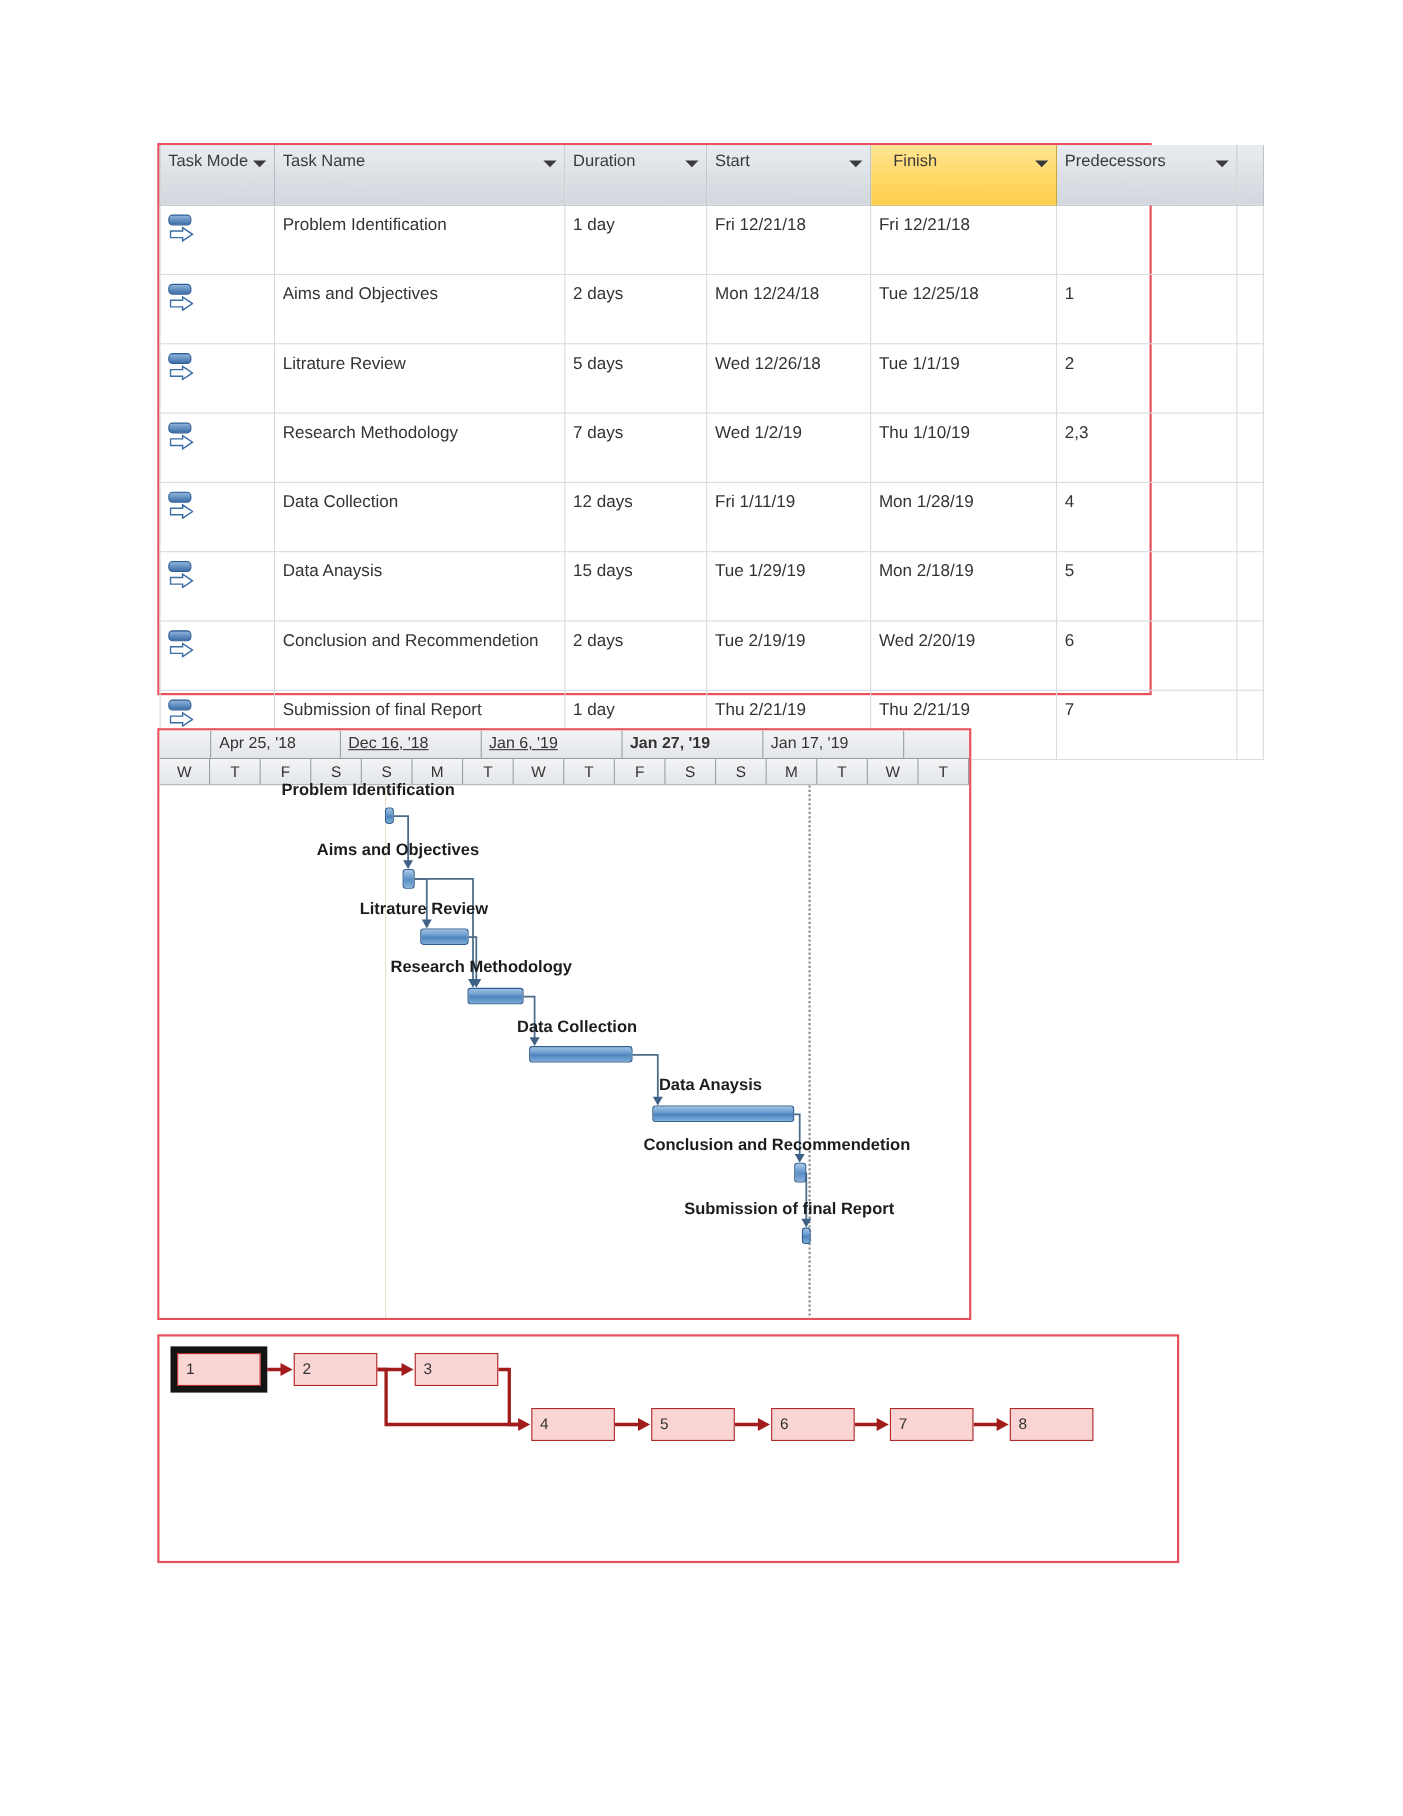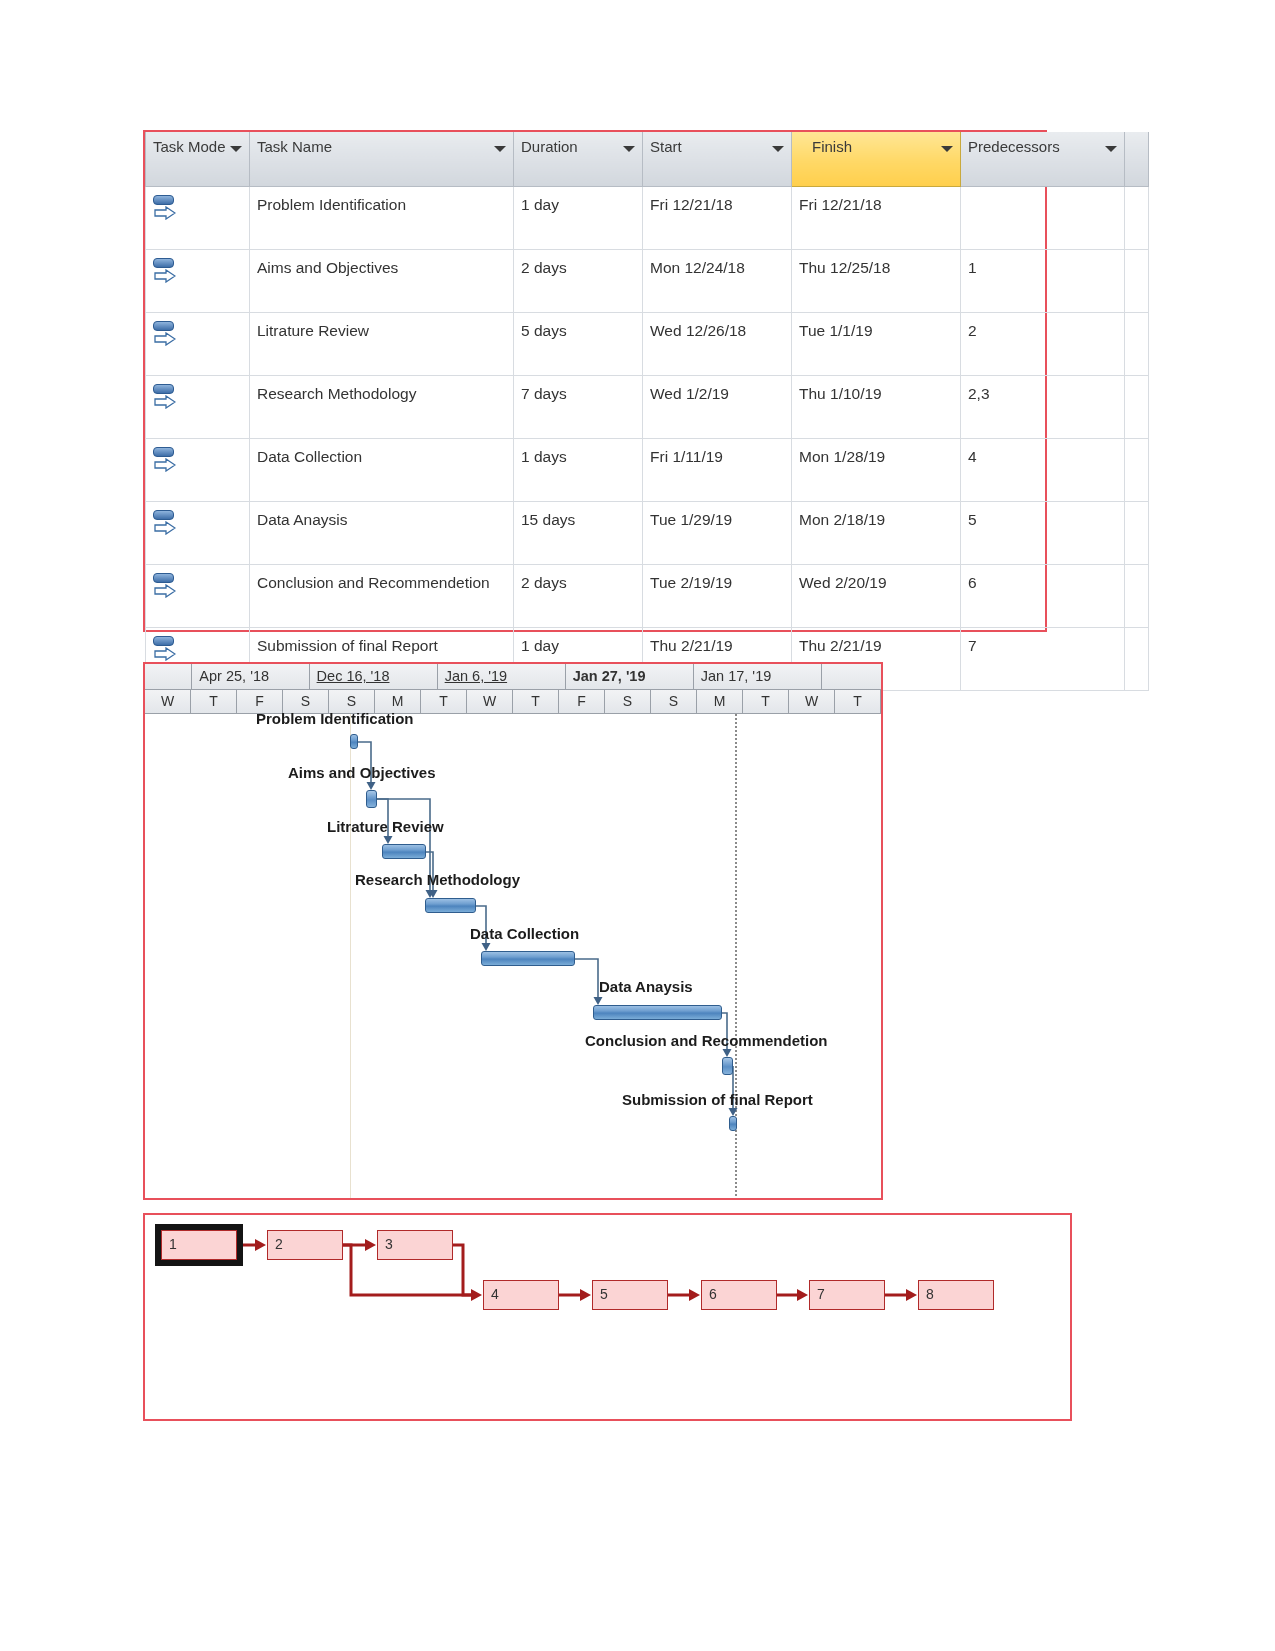--- a/index.html
+++ b/index.html
@@ -214,21 +214,21 @@
             <span class="mode-icon">
               <span class="pill"></span>
               <svg class="arr" viewBox="0 0 22 14">
                 <path d="M1 4 H12 V1 L21 7 L12 13 V10 H1 Z" fill="#ffffff" stroke="#3a6da4" stroke-width="1.3"></path>
               </svg>
             </span>
           </td>
           <td class="c-name"><span>Aims and Objectives</span></td>
           <td class="c-dur"><span>2 days</span></td>
           <td class="c-start"><span>Mon 12/24/18</span></td>
-          <td class="c-finish"><span>Thu 12/25/18</span></td>
+          <td class="c-finish"><span>Tue 12/25/18</span></td>
           <td class="c-pred"><span>1</span></td>
           <td class="c-extra"></td>
         </tr>
         <tr>
           <td class="c-mode">
             <span class="mode-icon">
               <span class="pill"></span>
               <svg class="arr" viewBox="0 0 22 14">
                 <path d="M1 4 H12 V1 L21 7 L12 13 V10 H1 Z" fill="#ffffff" stroke="#3a6da4" stroke-width="1.3"></path>
               </svg>
@@ -260,21 +260,21 @@
         <tr>
           <td class="c-mode">
             <span class="mode-icon">
               <span class="pill"></span>
               <svg class="arr" viewBox="0 0 22 14">
                 <path d="M1 4 H12 V1 L21 7 L12 13 V10 H1 Z" fill="#ffffff" stroke="#3a6da4" stroke-width="1.3"></path>
               </svg>
             </span>
           </td>
           <td class="c-name"><span>Data Collection</span></td>
-          <td class="c-dur"><span>1 days</span></td>
+          <td class="c-dur"><span>12 days</span></td>
           <td class="c-start"><span>Fri 1/11/19</span></td>
           <td class="c-finish"><span>Mon 1/28/19</span></td>
           <td class="c-pred"><span>4</span></td>
           <td class="c-extra"></td>
         </tr>
         <tr>
           <td class="c-mode">
             <span class="mode-icon">
               <span class="pill"></span>
               <svg class="arr" viewBox="0 0 22 14">

